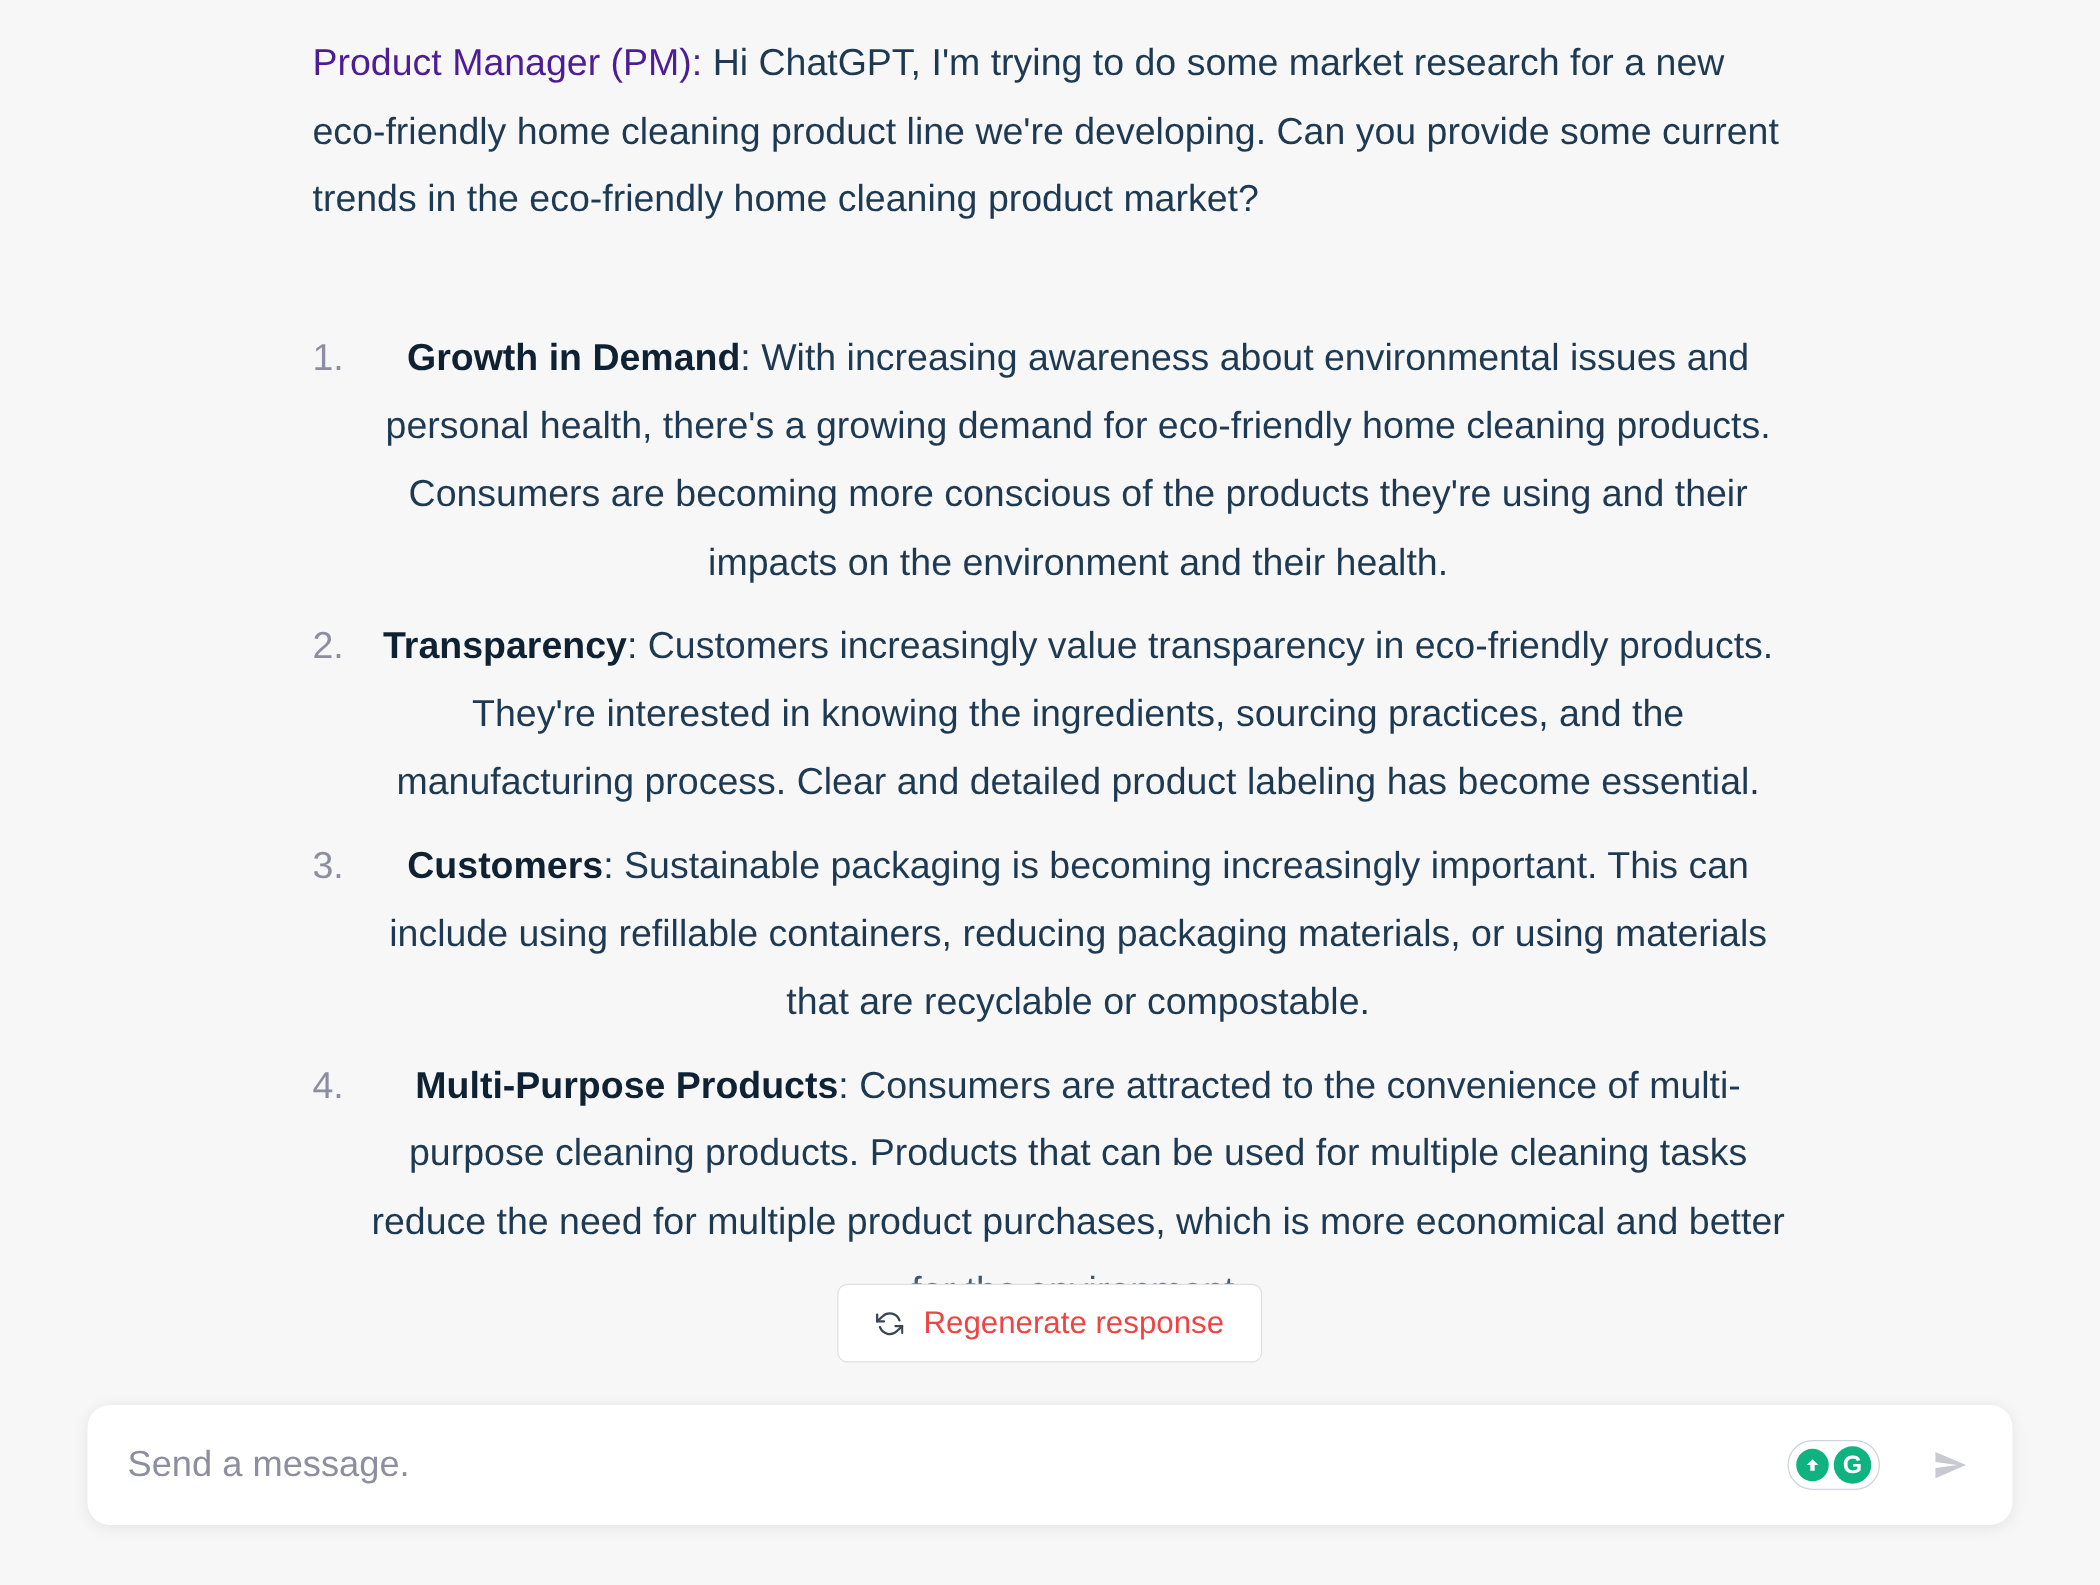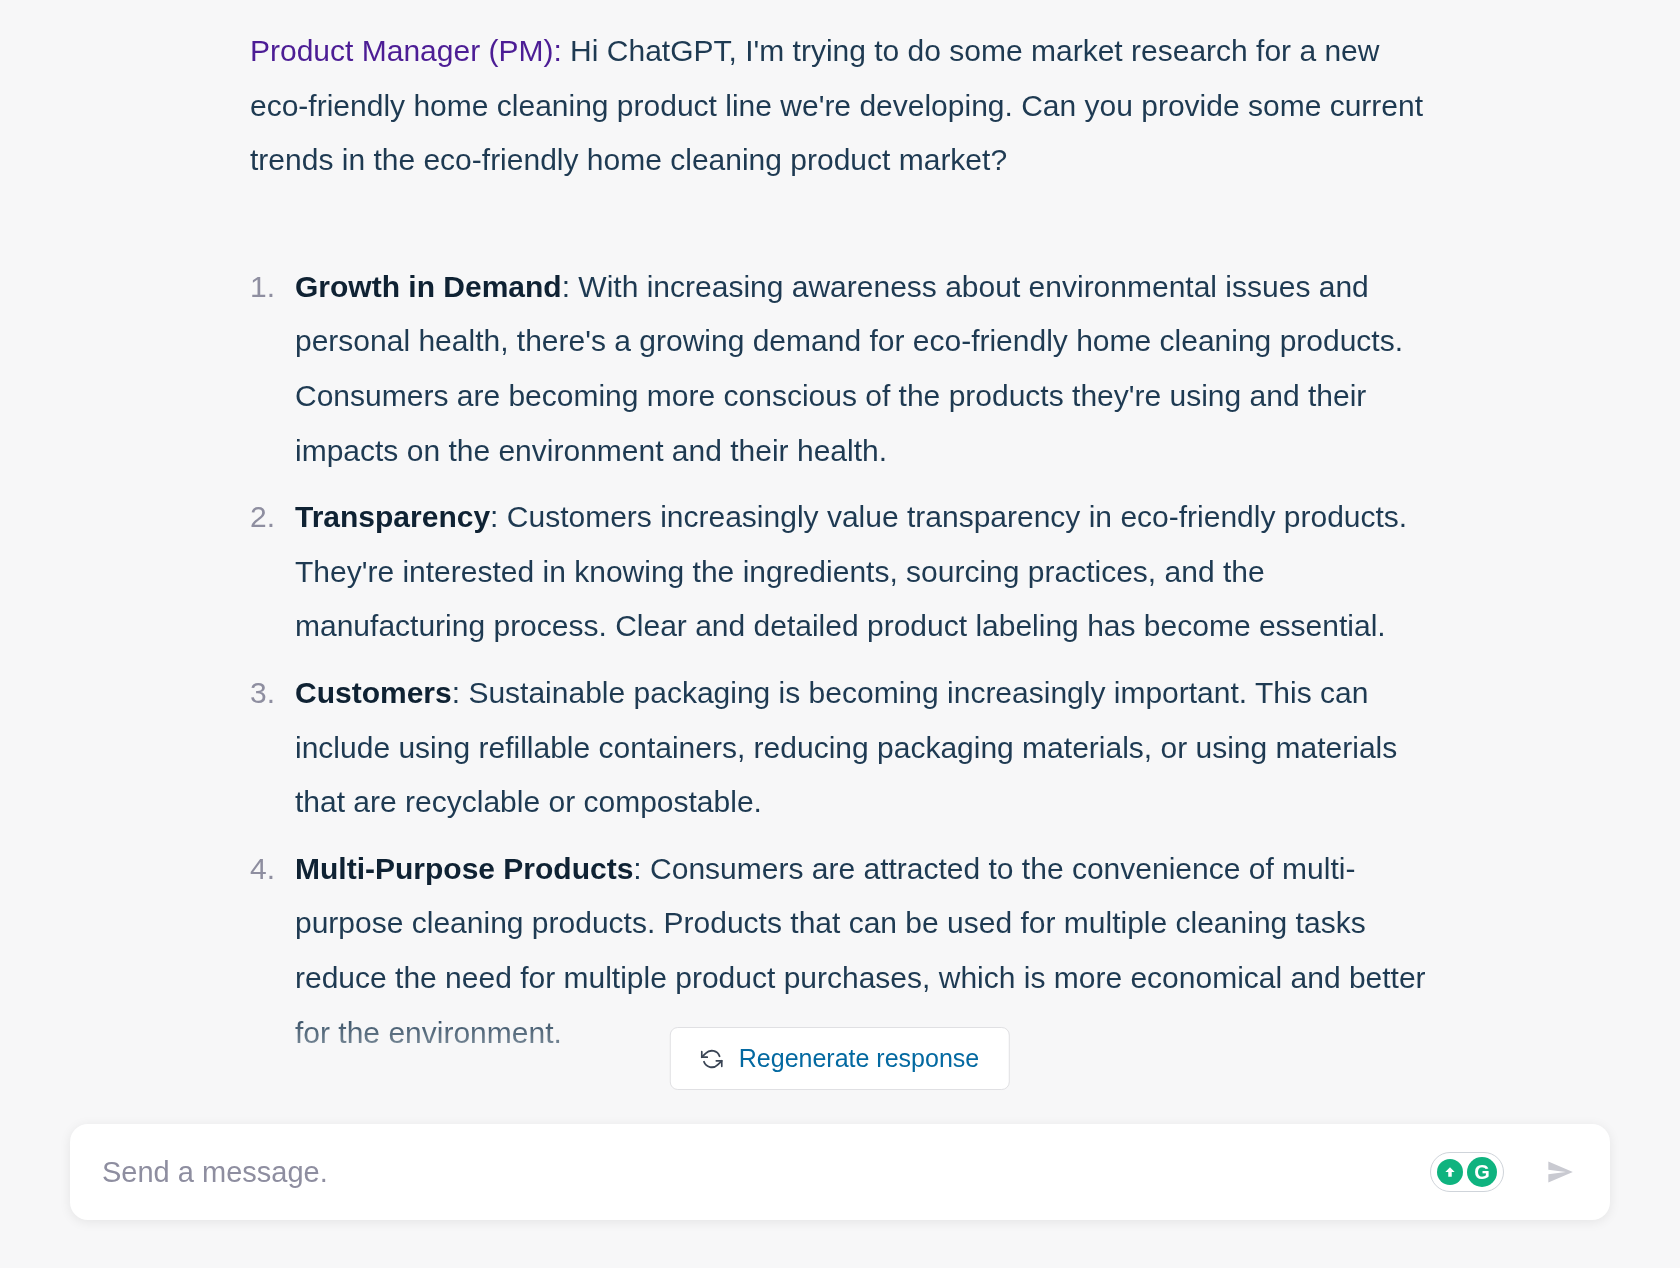--- a/index.html
+++ b/index.html
@@ -42,20 +42,21 @@
     .assistant-intro {
       font-size: 30px;
       line-height: 1.82;
       color: #1e3a52;
       margin-bottom: 64px;
     }
     
     .trend-list {
       list-style: none;
       counter-reset: trend-counter;
+      text-align: center;
     }
     
     .trend-item {
       counter-increment: trend-counter;
       position: relative;
       padding-left: 45px;
       margin-bottom: 12px;
       font-size: 30px;
       line-height: 1.82;
       color: #1e3a52;
@@ -80,21 +81,21 @@
       transform: translateX(-50%);
       bottom: 178px;
       background: #ffffff;
       border: 1px solid #e0e0e3;
       border-radius: 8px;
       padding: 16px 30px;
       display: flex;
       align-items: center;
       gap: 16px;
       font-size: 25px;
-      color: #0369a1;
+      color: #ef4444;
       cursor: pointer;
       z-index: 10;
       justify-content: space-between;
     }
     
     .regenerate-icon {
       width: 22px;
       height: 22px;
     }
     

